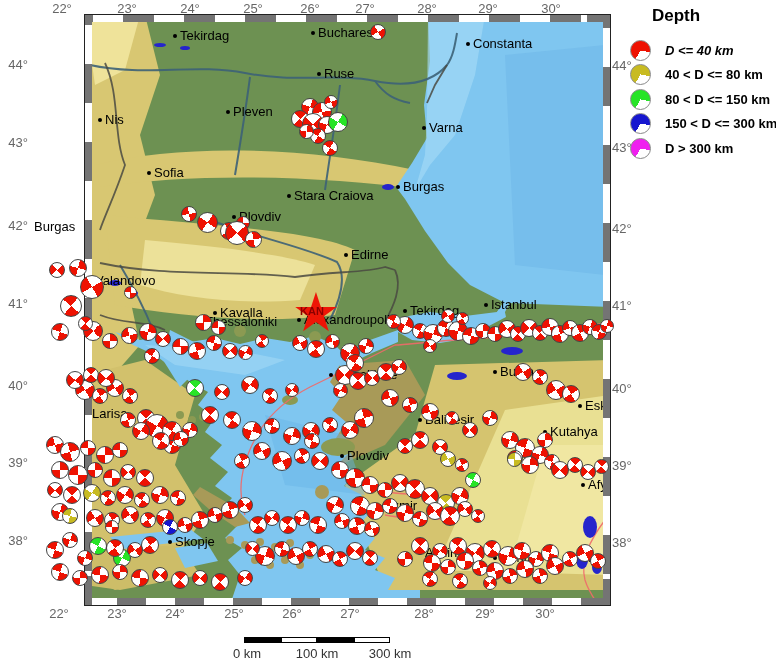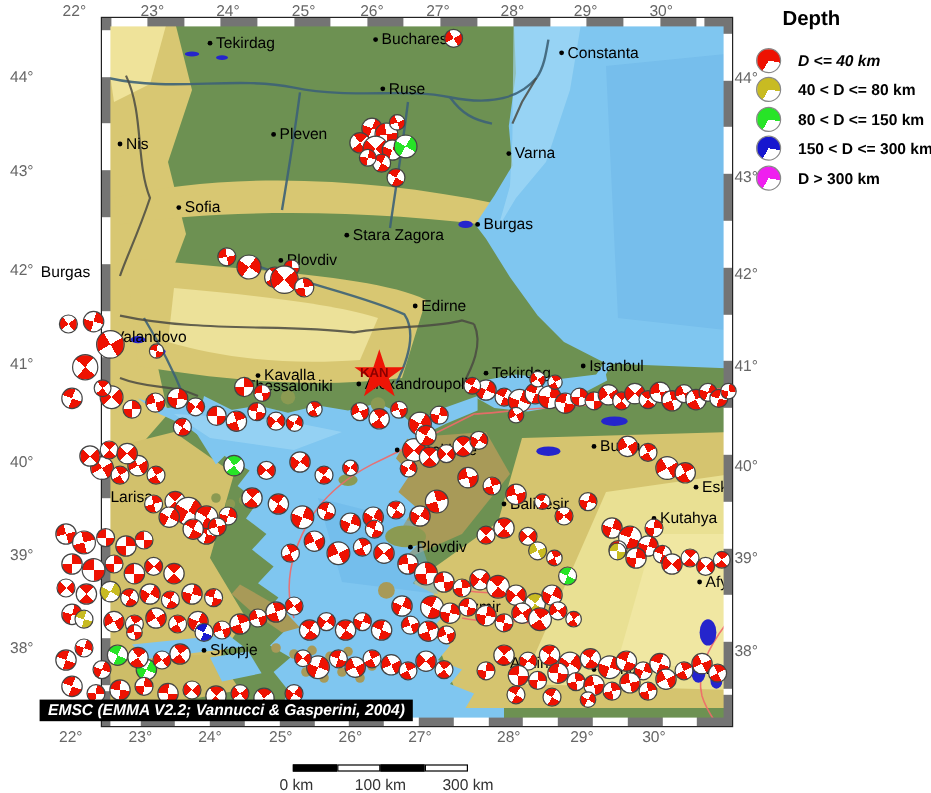--- a/index.html
+++ b/index.html
@@ -225,21 +225,21 @@
       <div class="city" style="left: 58px; top: 112px; margin-left: 40px;">
         <div class="dot"></div>
         <div class="lbl">Nis</div>
       </div>
       <div class="city" style="left: 147px; top: 165px;">
         <div class="dot"></div>
         <div class="lbl">Sofia</div>
       </div>
       <div class="city" style="left: 287px; top: 188px;">
         <div class="dot"></div>
-        <div class="lbl">Stara Zagora</div>
+        <div class="lbl">Stara Craiova</div>
       </div>
       <div class="city" style="left: 396px; top: 179px;">
         <div class="dot"></div>
         <div class="lbl">Burgas</div>
       </div>
       <div class="city" style="left: 232px; top: 209px;">
         <div class="dot"></div>
         <div class="lbl">Plovdiv</div>
       </div>
       <div class="city" style="left: 34px; top: 219px;">
@@ -573,21 +573,20 @@
       <div class="bb" style="left: 576px; top: 544px; width: 18px; height: 18px; background: conic-gradient(from 245deg, rgb(238, 18, 2) 0deg, rgb(238, 18, 2) 90deg, rgb(255, 255, 255) 90deg, rgb(255, 255, 255) 180deg, rgb(238, 18, 2) 180deg, rgb(238, 18, 2) 270deg, rgb(255, 255, 255) 270deg, rgb(255, 255, 255) 360deg);"></div>
       <div class="bb" style="left: 590px; top: 553px; width: 16px; height: 16px; background: conic-gradient(from 335deg, rgb(238, 18, 2) 0deg, rgb(238, 18, 2) 90deg, rgb(255, 255, 255) 90deg, rgb(255, 255, 255) 180deg, rgb(238, 18, 2) 180deg, rgb(238, 18, 2) 270deg, rgb(255, 255, 255) 270deg, rgb(255, 255, 255) 360deg);"></div>
       <div class="bb" style="left: 452px; top: 573px; width: 16px; height: 16px; background: conic-gradient(from 120deg, rgb(238, 18, 2) 0deg, rgb(238, 18, 2) 90deg, rgb(255, 255, 255) 90deg, rgb(255, 255, 255) 180deg, rgb(238, 18, 2) 180deg, rgb(238, 18, 2) 270deg, rgb(255, 255, 255) 270deg, rgb(255, 255, 255) 360deg);"></div>
       <div class="bb" style="left: 483px; top: 576px; width: 14px; height: 14px; background: conic-gradient(from 210deg, rgb(238, 18, 2) 0deg, rgb(238, 18, 2) 90deg, rgb(255, 255, 255) 90deg, rgb(255, 255, 255) 180deg, rgb(238, 18, 2) 180deg, rgb(238, 18, 2) 270deg, rgb(255, 255, 255) 270deg, rgb(255, 255, 255) 360deg);"></div>
       <div class="bb" style="left: 422px; top: 571px; width: 16px; height: 16px; background: conic-gradient(from 300deg, rgb(238, 18, 2) 0deg, rgb(238, 18, 2) 90deg, rgb(255, 255, 255) 90deg, rgb(255, 255, 255) 180deg, rgb(238, 18, 2) 180deg, rgb(238, 18, 2) 270deg, rgb(255, 255, 255) 270deg, rgb(255, 255, 255) 360deg);"></div>
     </div>
 
   <div id="epicenter-star">★</div>
   <div id="station-label">KAN</div>
 
-  <div id="attribution">EMSC (EMMA V2.2; Vannucci &amp; Gasperini, 2004)</div>
 
   <div id="legend">
     <div id="legend-title">Depth</div>
   <div class="lg-row" style="top: 39px; font-style: italic;">
         <div class="lg-ball" style="background: conic-gradient(from 210deg, rgb(238, 18, 2) 0deg, rgb(238, 18, 2) 250deg, rgb(255, 255, 255) 250deg, rgb(255, 255, 255) 360deg);"></div>
         <div class="lg-lbl">D &lt;= 40 km</div>
       </div>
       <div class="lg-row" style="top: 63.5px;">
         <div class="lg-ball" style="background: conic-gradient(from 210deg, rgb(200, 187, 34) 0deg, rgb(200, 187, 34) 250deg, rgb(255, 255, 255) 250deg, rgb(255, 255, 255) 360deg);"></div>
         <div class="lg-lbl">40 &lt; D &lt;= 80 km</div>

